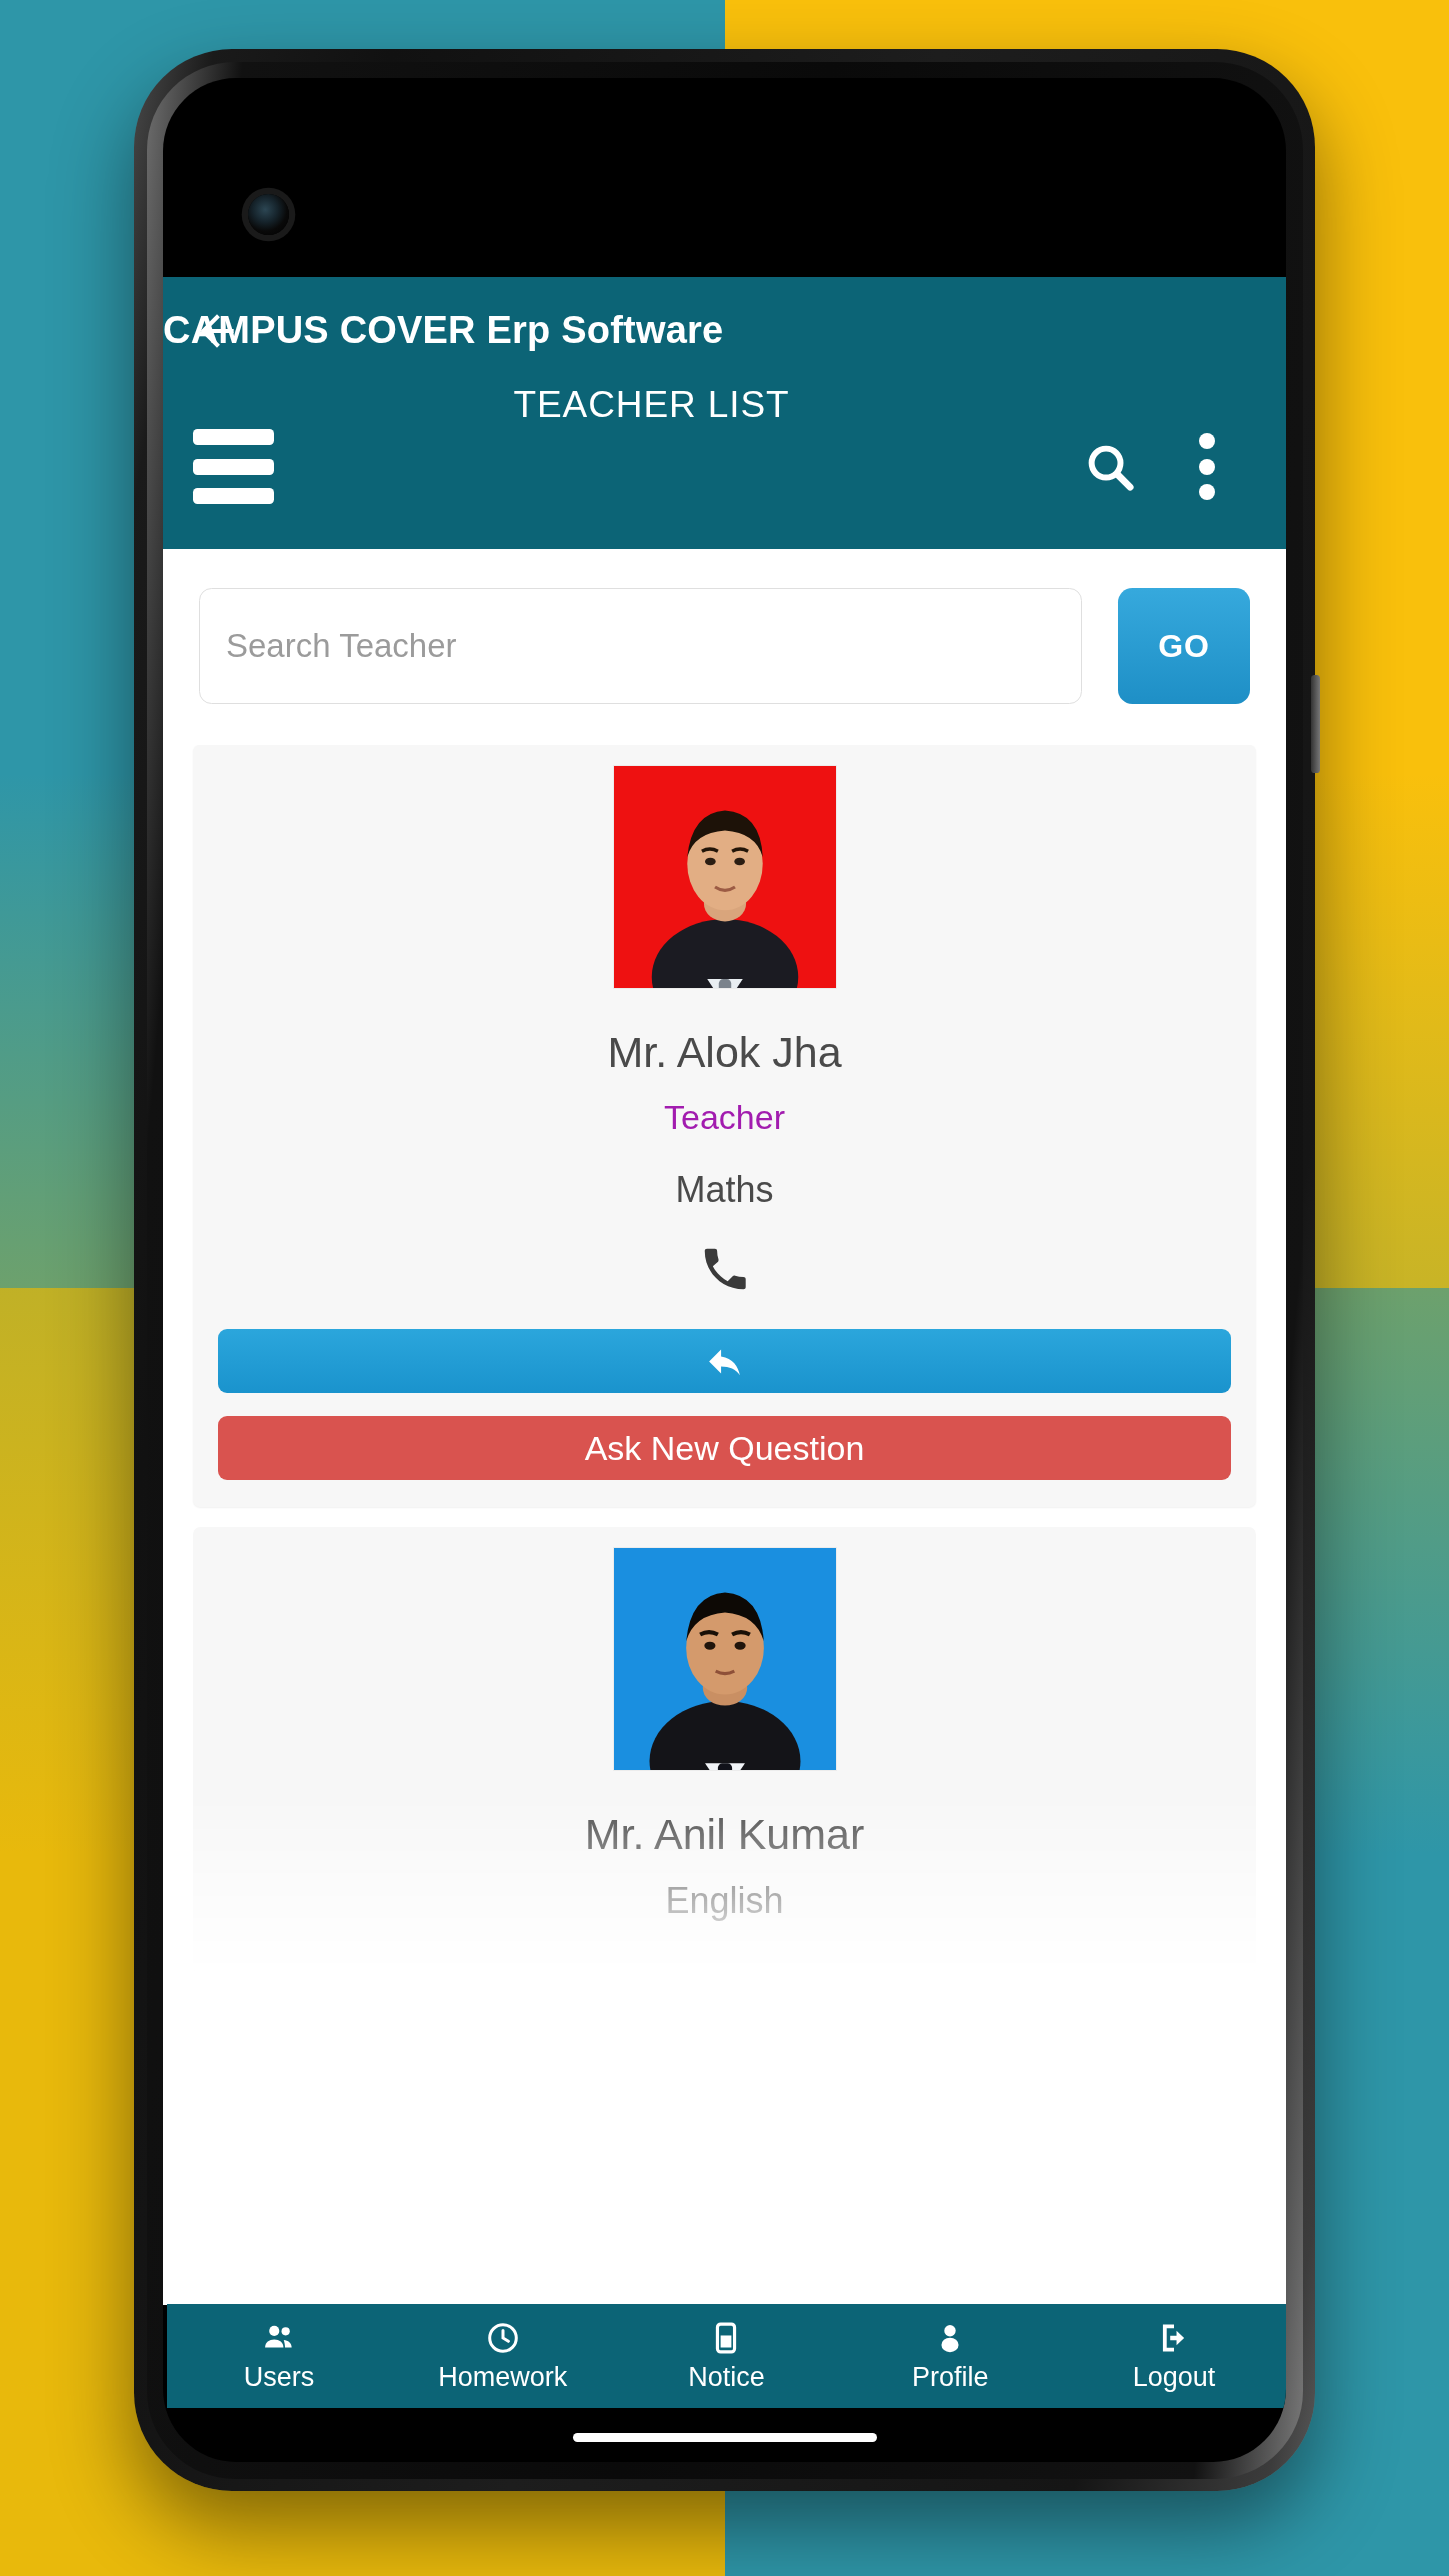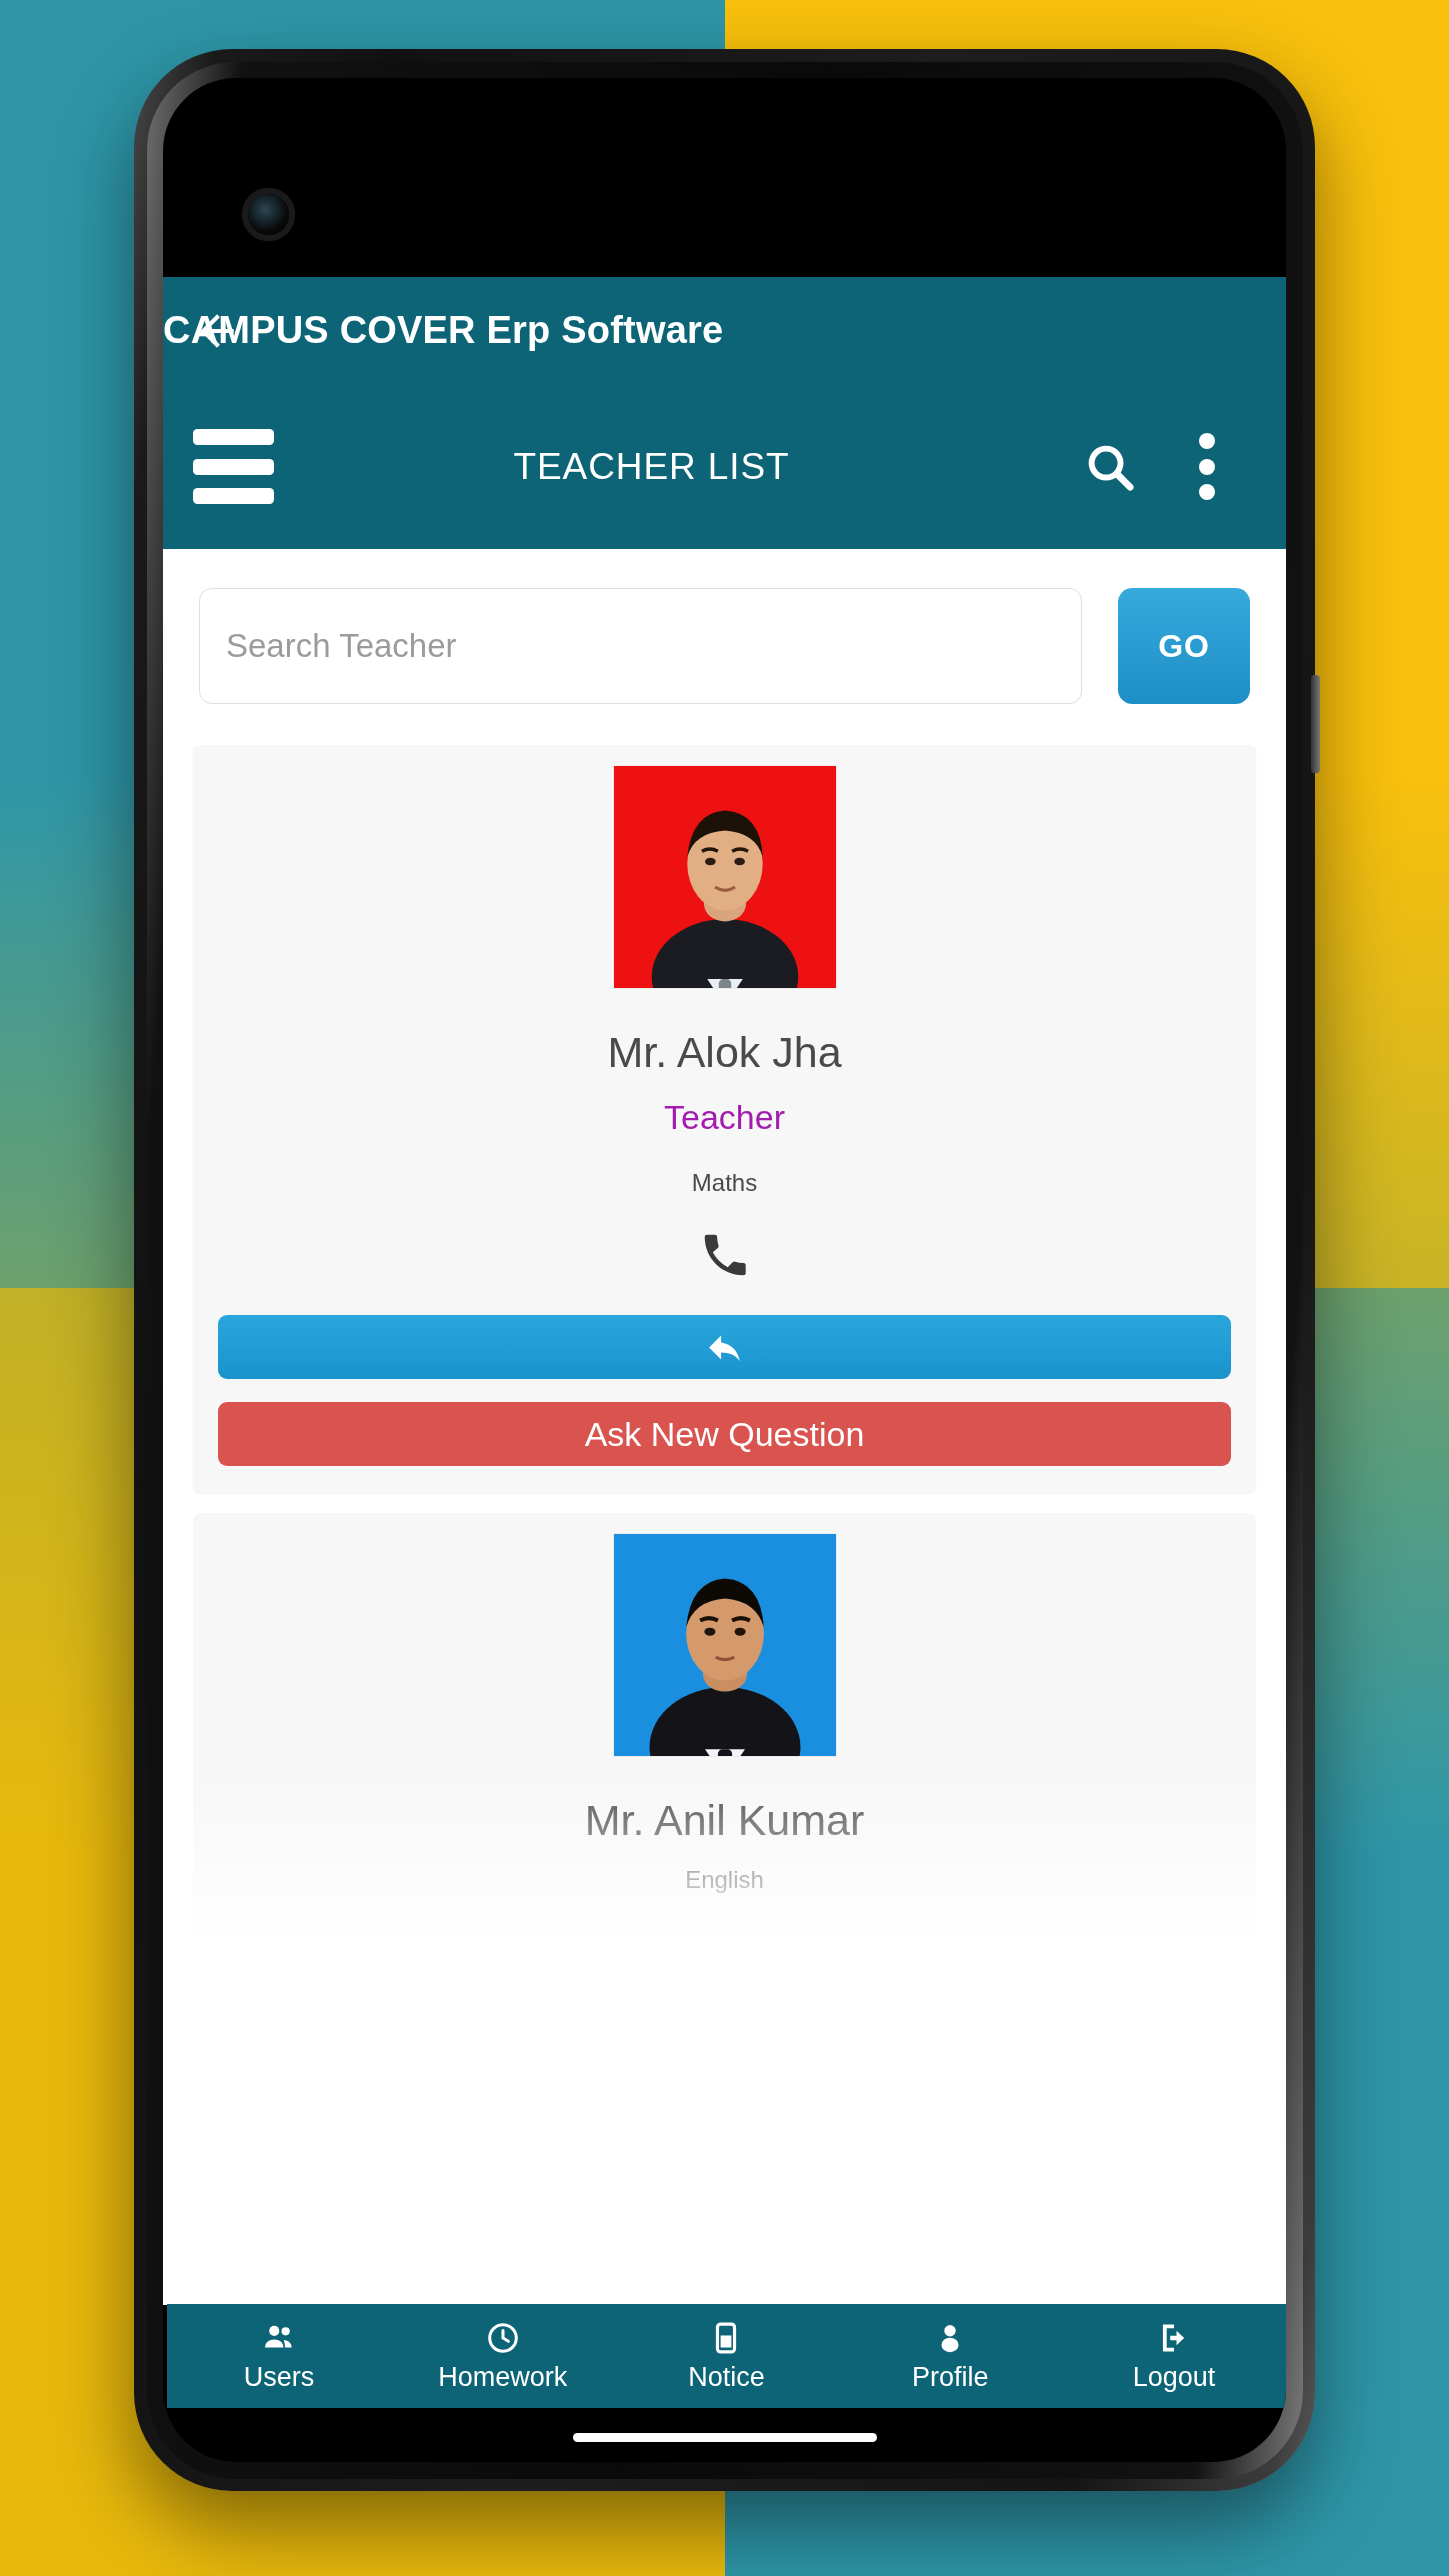--- a/index.html
+++ b/index.html
@@ -52,21 +52,21 @@
     background:#ffffff;overflow:hidden;display:flex;flex-direction:column;
   }
   
   .appbar{background:#0c6476;flex:0 0 auto;}
   .appbar-row1{height:107px;display:flex;align-items:center;position:relative;}
   .back-btn{width:107px;display:flex;align-items:center;justify-content:center;cursor:pointer;}
   .app-title{
     position:absolute;left:0;right:0;text-align:left;color:#fff;
     font-size:38px;font-weight:bold;letter-spacing:0.2px;pointer-events:none;
   }
-  .appbar-row2{height:165px;display:flex;align-items:center;padding:0 30px;}
+  .appbar-row2{height:165px;display:flex;padding:0 30px;}
   .hamburger{width:86px;display:flex;flex-direction:column;justify-content:center;gap:13.4px;cursor:pointer;}
   .hamburger span{display:block;height:16px;background:#fff;border-radius:4.5px;width:81px;}
   .screen-title{flex:1;text-align:center;color:#ffffff;font-size:37px;font-weight:300;letter-spacing:0.9px;
     margin-left:-36px;}
   .bar-icon{width:98px;display:flex;align-items:center;justify-content:center;cursor:pointer;}
   .kebab{display:flex;flex-direction:column;gap:9.8px;align-items:center;}
   .kebab i{width:16px;height:16px;border-radius:50%;background:#fff;display:block;}
 
   
   .search-row{background:#fff;display:flex;align-items:center;padding:39px 36px 41px 36px;gap:36px;flex:0 0 auto;}
@@ -90,21 +90,21 @@
     padding:19.7px 25px 27px 25px;text-align:center;
     box-shadow:0 0.9px 1.8px rgba(0,0,0,.06);
   }
   .photo{
     width:222px;height:222px;margin:0 auto 39px auto;display:block;border:0.9px solid #ececec;
   }
   .photo.red  {background:#ee1111;}
   .photo.blue {background:#1a8fe0;}
   .t-name{font-size:43px;color:#4a4a4a;font-weight:400;margin-bottom:21.5px;}
   .t-role{font-size:34px;margin-bottom:32px;}
-  .t-subject{font-size:24px;color:#4a4a4a;margin-bottom:25px;text-align:center;}
+  .t-subject{font-size:36px;color:#4a4a4a;margin-bottom:25px;text-align:center;}
   .phone-icon{height:66px;display:flex;align-items:center;justify-content:center;margin-bottom:27px;cursor:pointer;}
   .btn-row{display:block;}
   .btn{
     display:flex;align-items:center;justify-content:center;
     height:64px;border-radius:9px;border:none;width:100%;cursor:pointer;
     font-size:34px;color:#fff;font-family:"Liberation Sans",sans-serif;margin-bottom:23px;
   }
   .btn-reply{background:linear-gradient(180deg,#2ba6dc 0%,#1a93cd 100%);}
   .btn-ask  {background:#d9534f;margin-bottom:0;}
 

